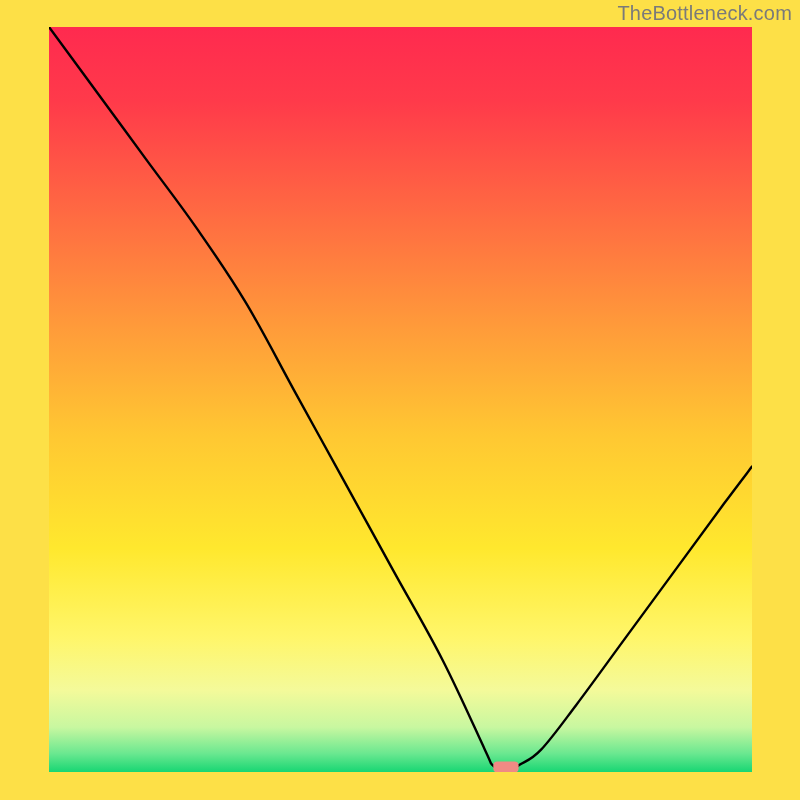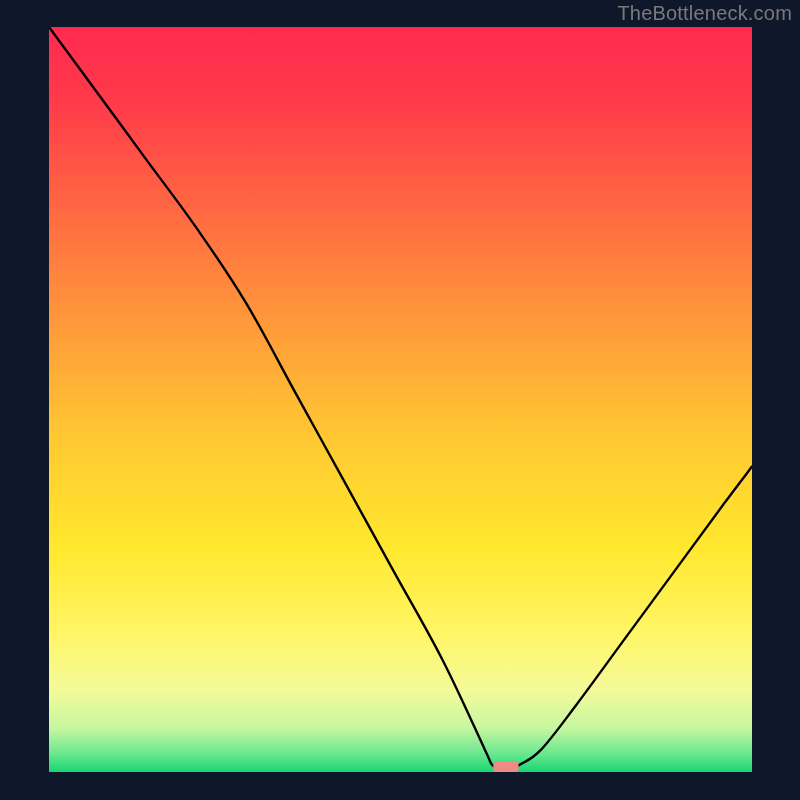--- a/index.html
+++ b/index.html
@@ -8,21 +8,21 @@
     width: 800px;
     height: 800px;
     background: #000;
     overflow: hidden;
     font-family: Arial, Helvetica, sans-serif;
   }
   .frame {
     position: relative;
     width: 800px;
     height: 800px;
-    background: #0f172a;
+    background: #fde047;
   }
   .watermark {
     position: absolute;
     top: 2px;
     right: 8px;
     color: #7a7a7a;
     font-size: 20px;
     font-weight: 500;
     letter-spacing: 0.2px;
     z-index: 10;

